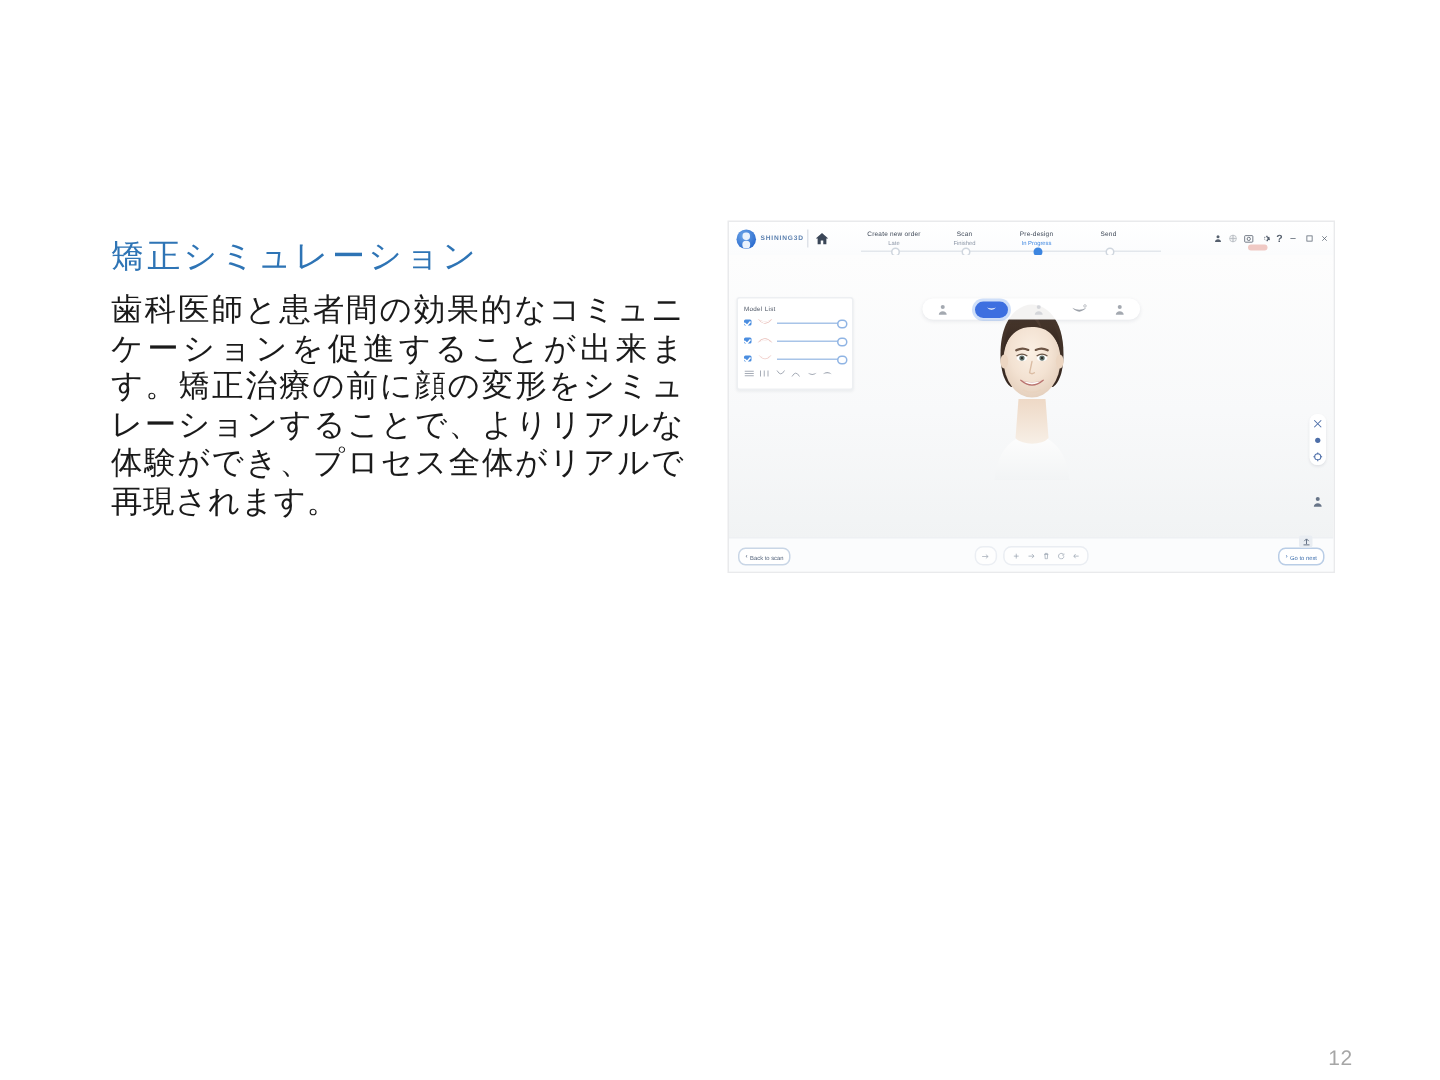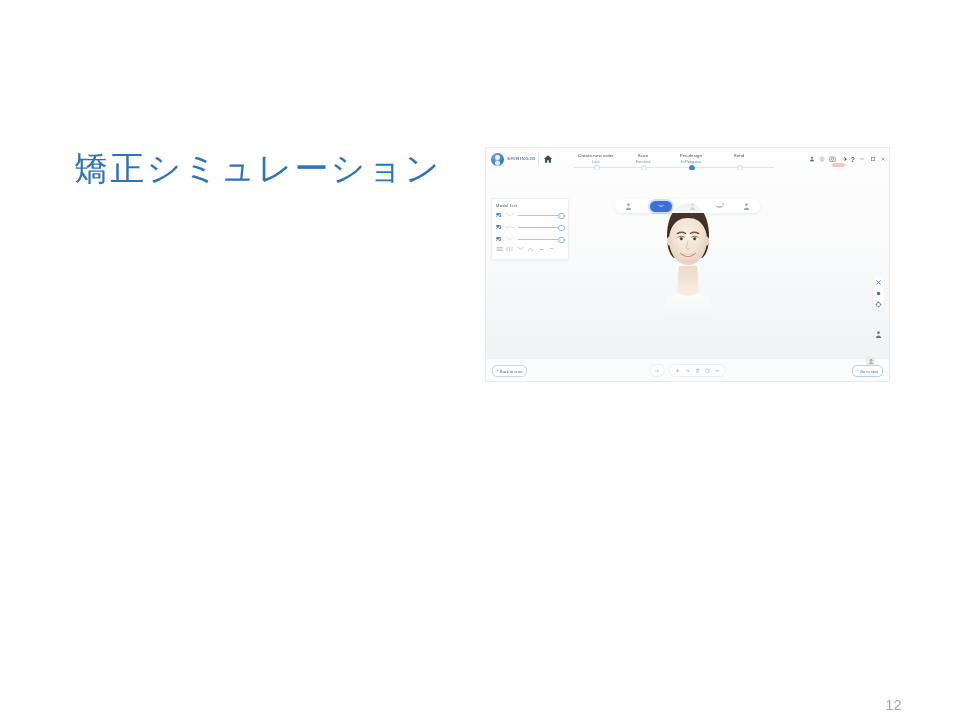--- a/index.html
+++ b/index.html
@@ -10,27 +10,27 @@
     font-family:"Liberation Sans","DejaVu Sans",sans-serif;
     overflow:hidden;
     position:relative;
   }
   #slide{position:absolute;inset:0;background:#fff;}
 
   
   #text-block{position:absolute;left:74px;top:152px;width:382px;}
   #slide-title{
     color:#2e74b5;
-    font-size:34px;
+    font-size:22px;
     line-height:38px;
     letter-spacing:2.2px;
     font-weight:400;
     white-space:nowrap;
     margin:0 0 4px 0;
-    font-family:Liberation Mono, monospace;
+    font-family:Liberation Sans, sans-serif;
   }
   #slide-body{
     color:#1a1a1a;
     font-size:21px;
     line-height:25.5px;
     letter-spacing:0.4px;
     margin:0;
     font-family:"DejaVu Sans","Liberation Sans",sans-serif;
     text-align:justify;
     text-justify:inter-character;
@@ -194,20 +194,21 @@
   }
   .upload-ico svg{width:6px;height:6px;color:#57657a;display:block;}
 </style>
 </head>
 <body>
 
 <div id="slide">
 
   <div id="text-block">
     <h1 id="slide-title">矯正シミュレーション</h1>
+    <p id="slide-body">歯科医師と患者間の効果的なコミュニケーションを促進することが出来ます。矯正治療の前に顔の変形をシミュレーションすることで、よりリアルな体験ができ、プロセス全体がリアルで再現されます。</p>
   </div>
 
   <div id="page-number">12</div>
 
   <div id="app-shot">
 
     <div class="appbar">
       <div class="logo-dot"></div>
       <div class="logo-word">SHINING3D</div>
       <div class="bar-sep"></div>

